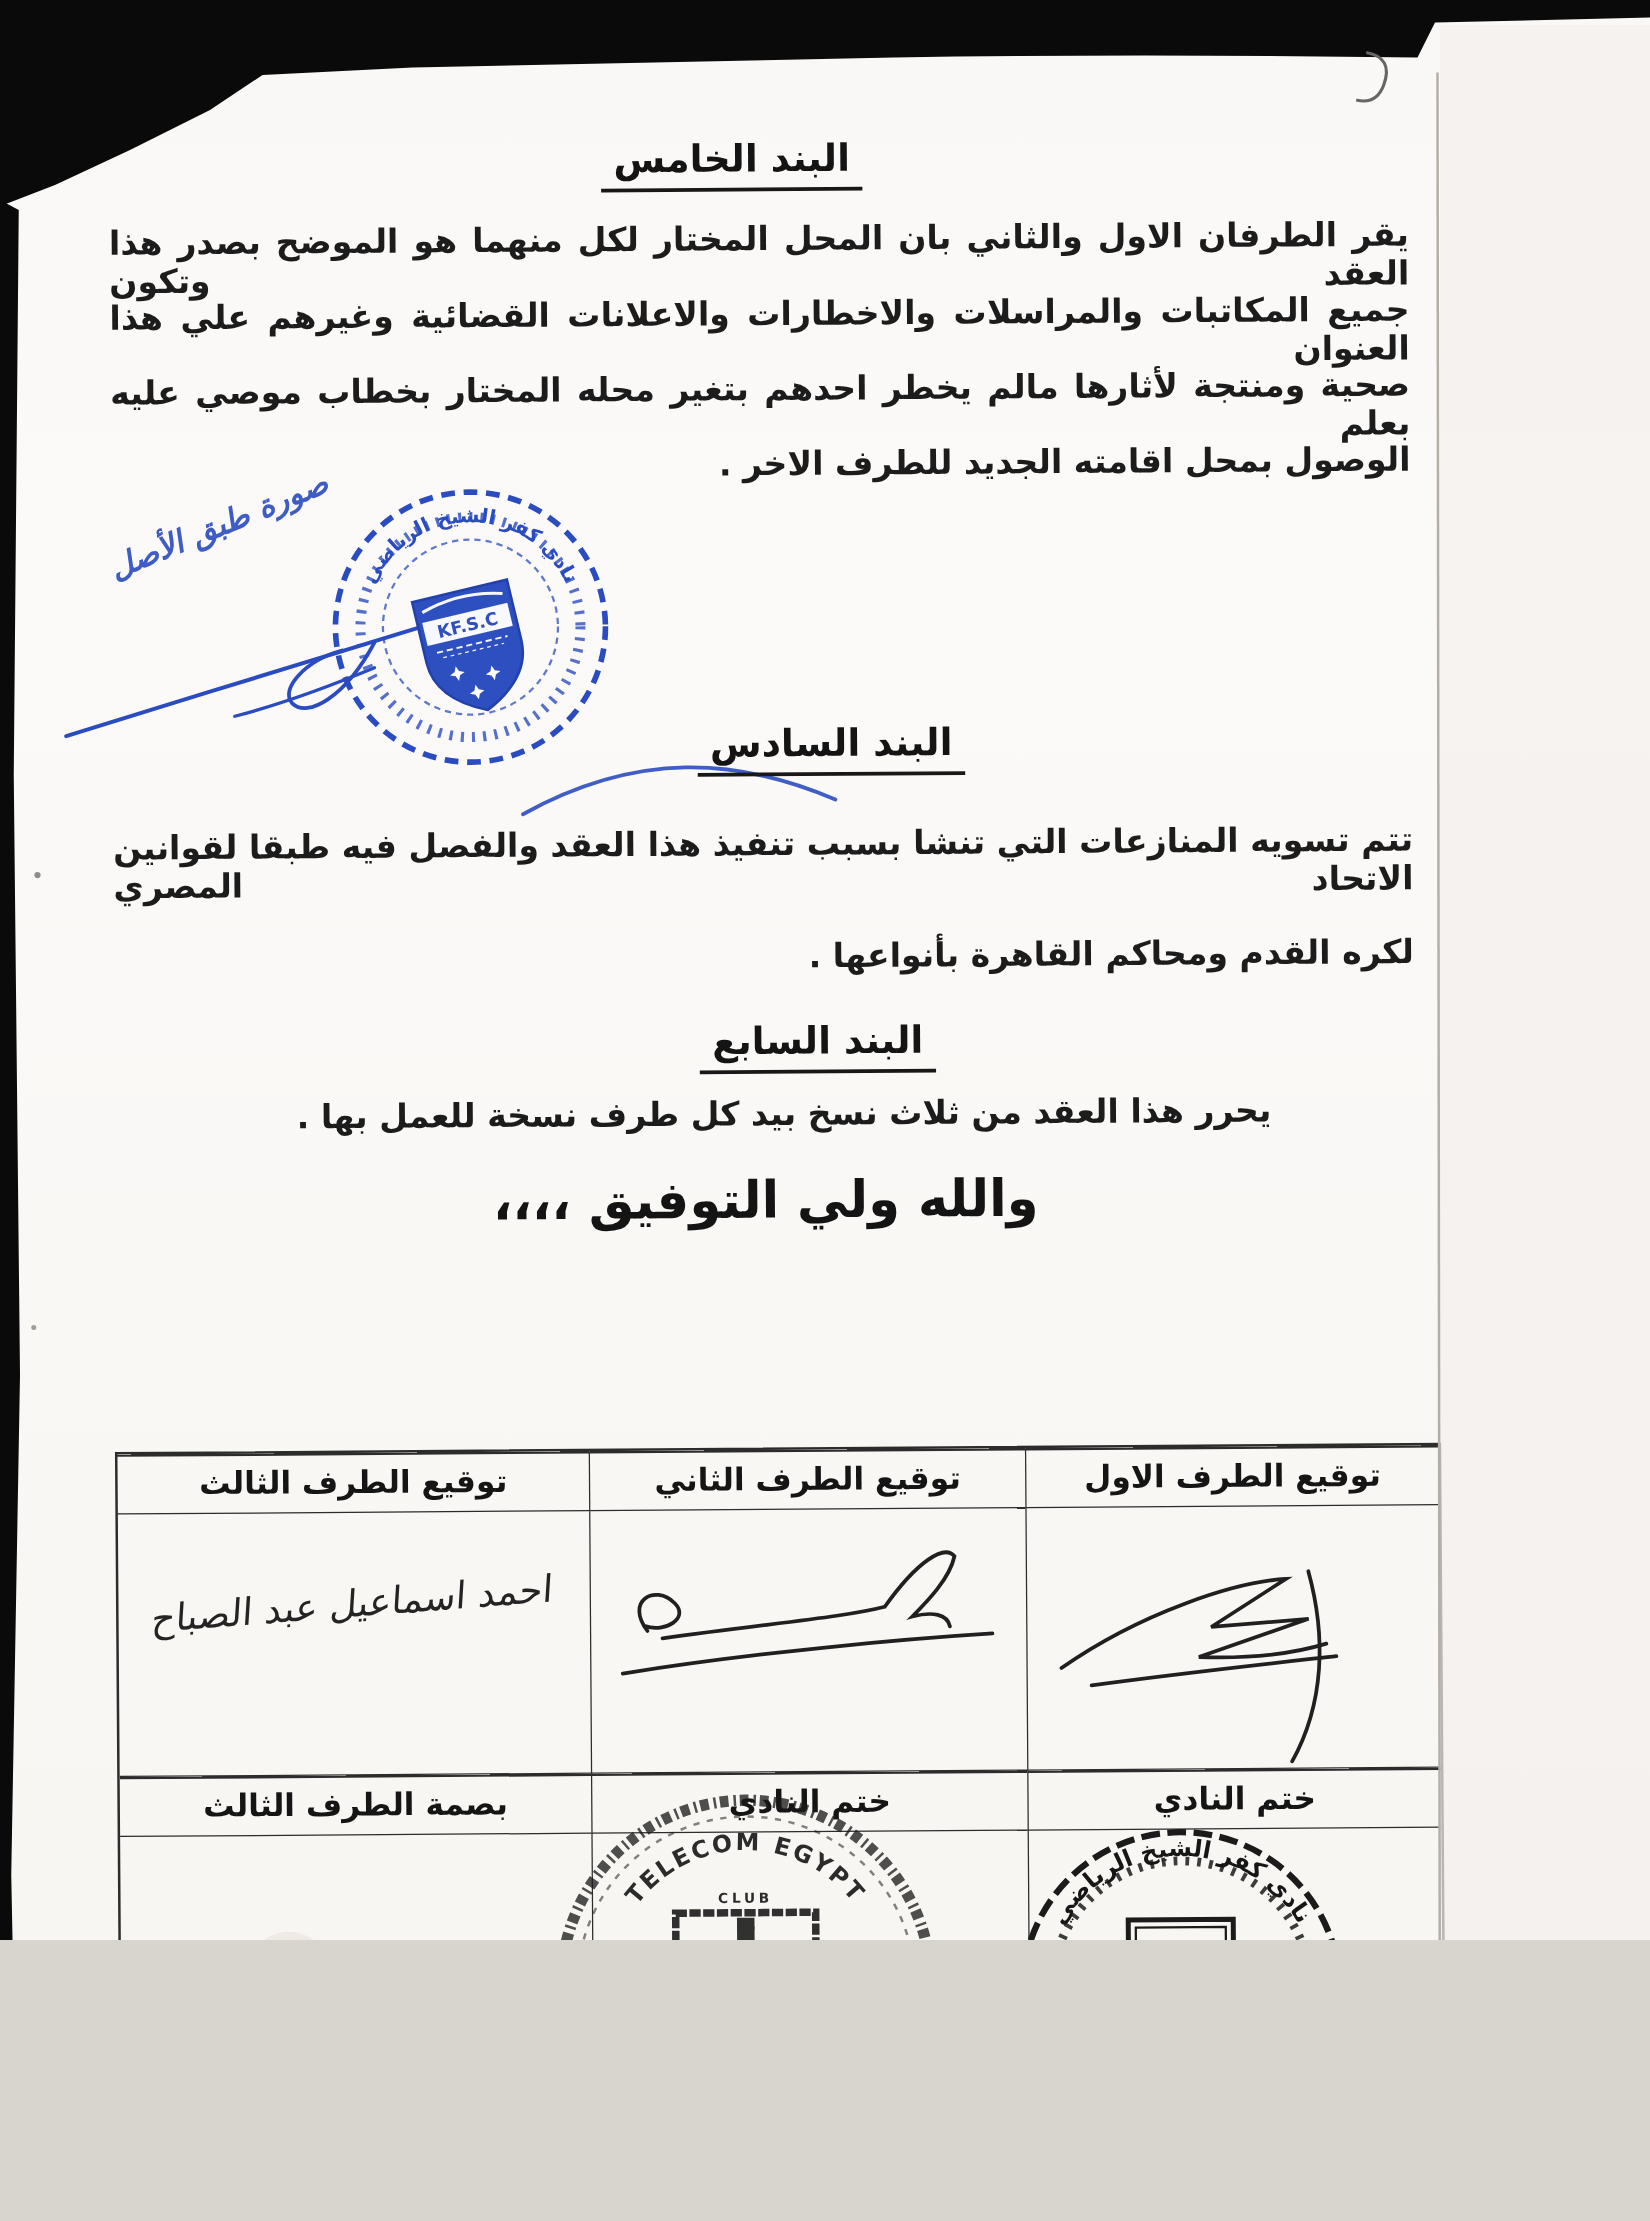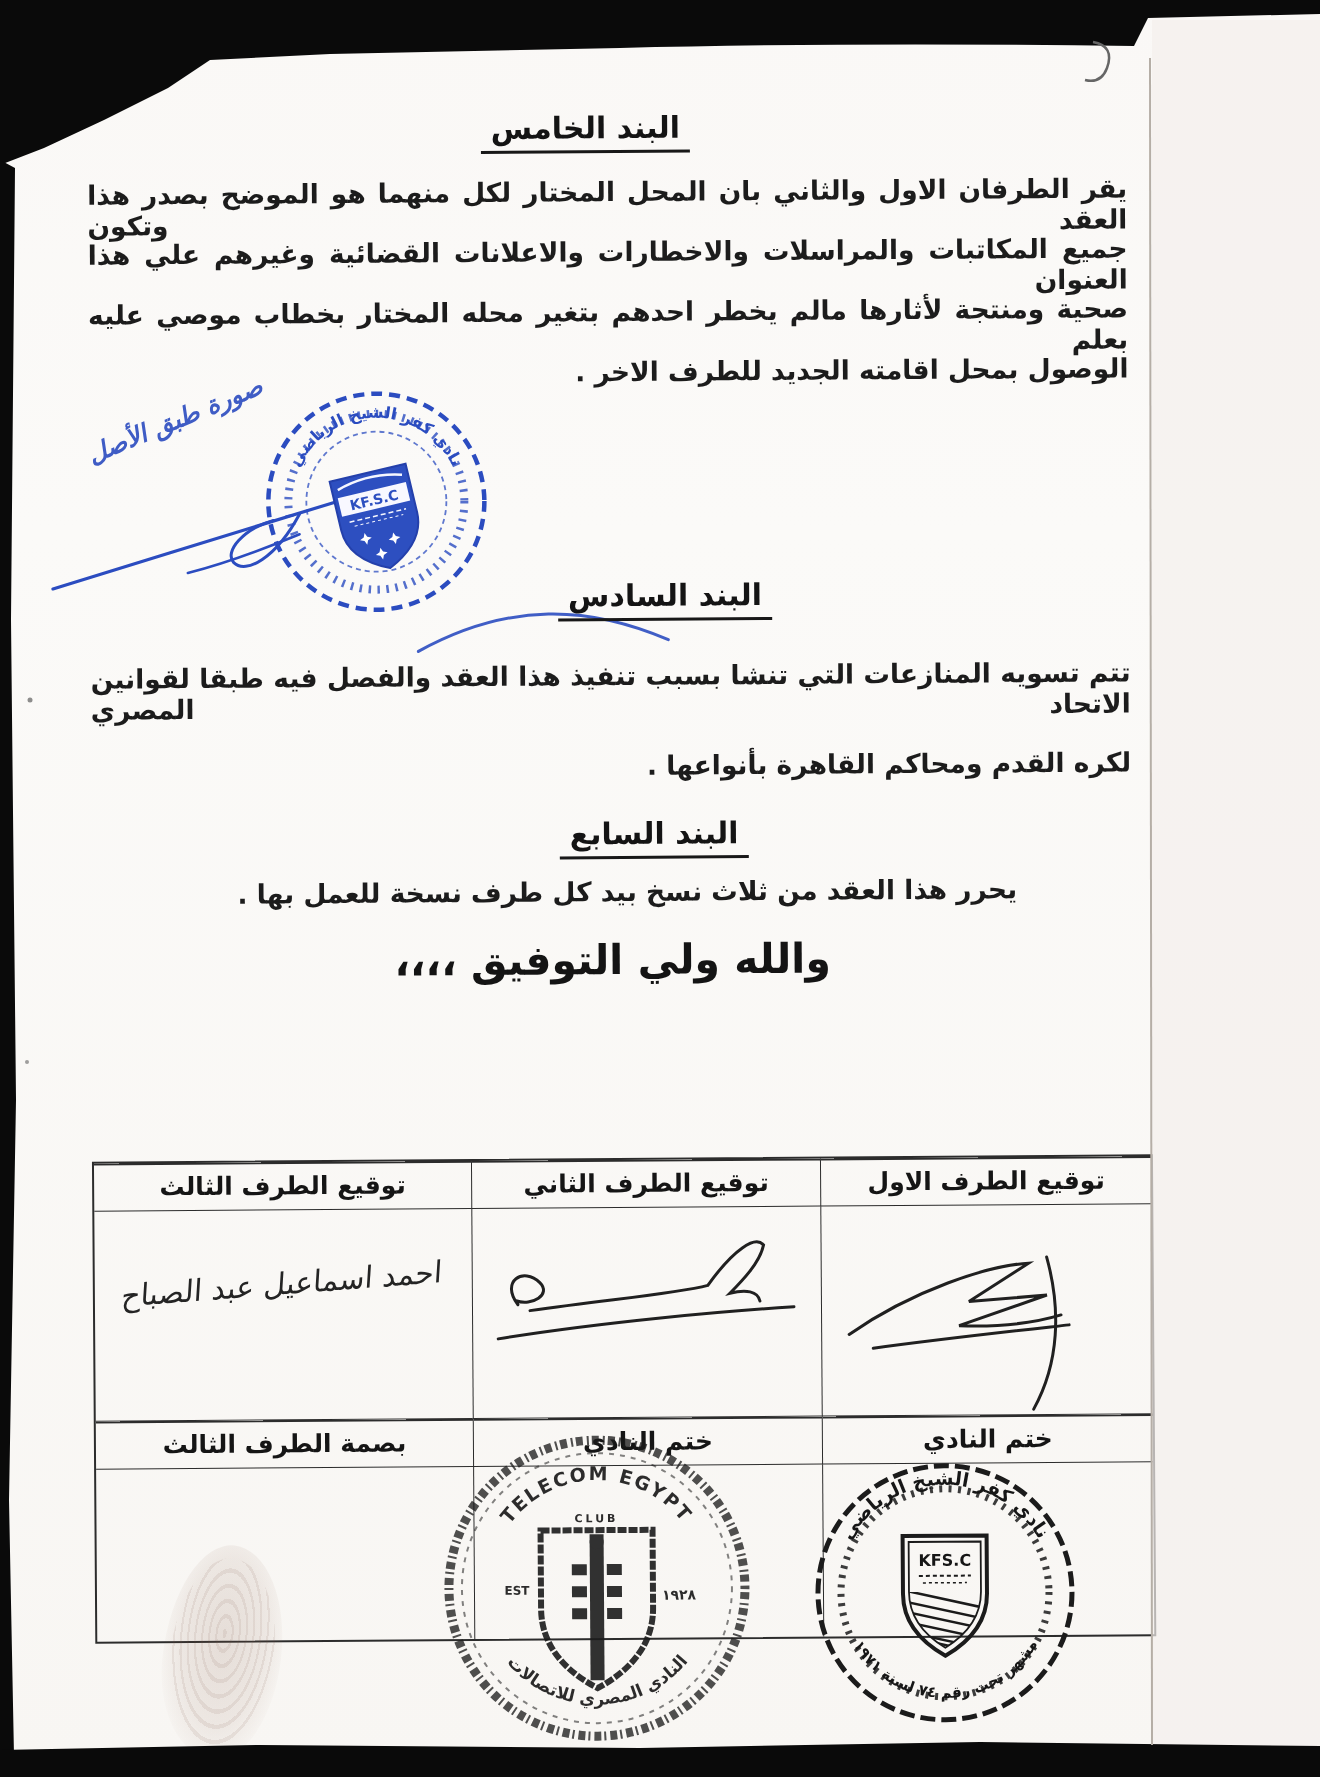--- a/index.html
+++ b/index.html
@@ -1,16 +1,16 @@
 <!DOCTYPE html>
 <html lang="ar"><head>
 <meta charset="utf-8">
 <style>
   html,body{margin:0;padding:0;background:#d8d4ce;}
-  .page{position:relative;width:1320px;height:1777px;overflow:hidden;
+  .page{position:relative;width:1320px;height:1552px;overflow:hidden;
         background:linear-gradient(180deg,#faf8f6,#fbfaf8 30%,#f8f6f3);
         font-family:"DejaVu Sans",sans-serif;color:#1d1d1d;}
   .content{position:absolute;inset:0;transform:rotate(-0.4deg);transform-origin:620px 880px;}
 
   .heading{position:absolute;font-weight:bold;font-size:30px;color:#141414;
            border-bottom:3px solid #181818;padding:0 10px 5px;direction:rtl;white-space:nowrap;}
   .bline{position:absolute;left:92px;width:1040px;font-weight:bold;font-size:26.5px;
          color:#1c1c1c;direction:rtl;text-align:right;white-space:nowrap;}
   .bline.fill{white-space:normal;text-align:justify;text-align-last:justify;}
   .closing{position:absolute;left:92px;top:936px;width:1040px;text-align:center;

